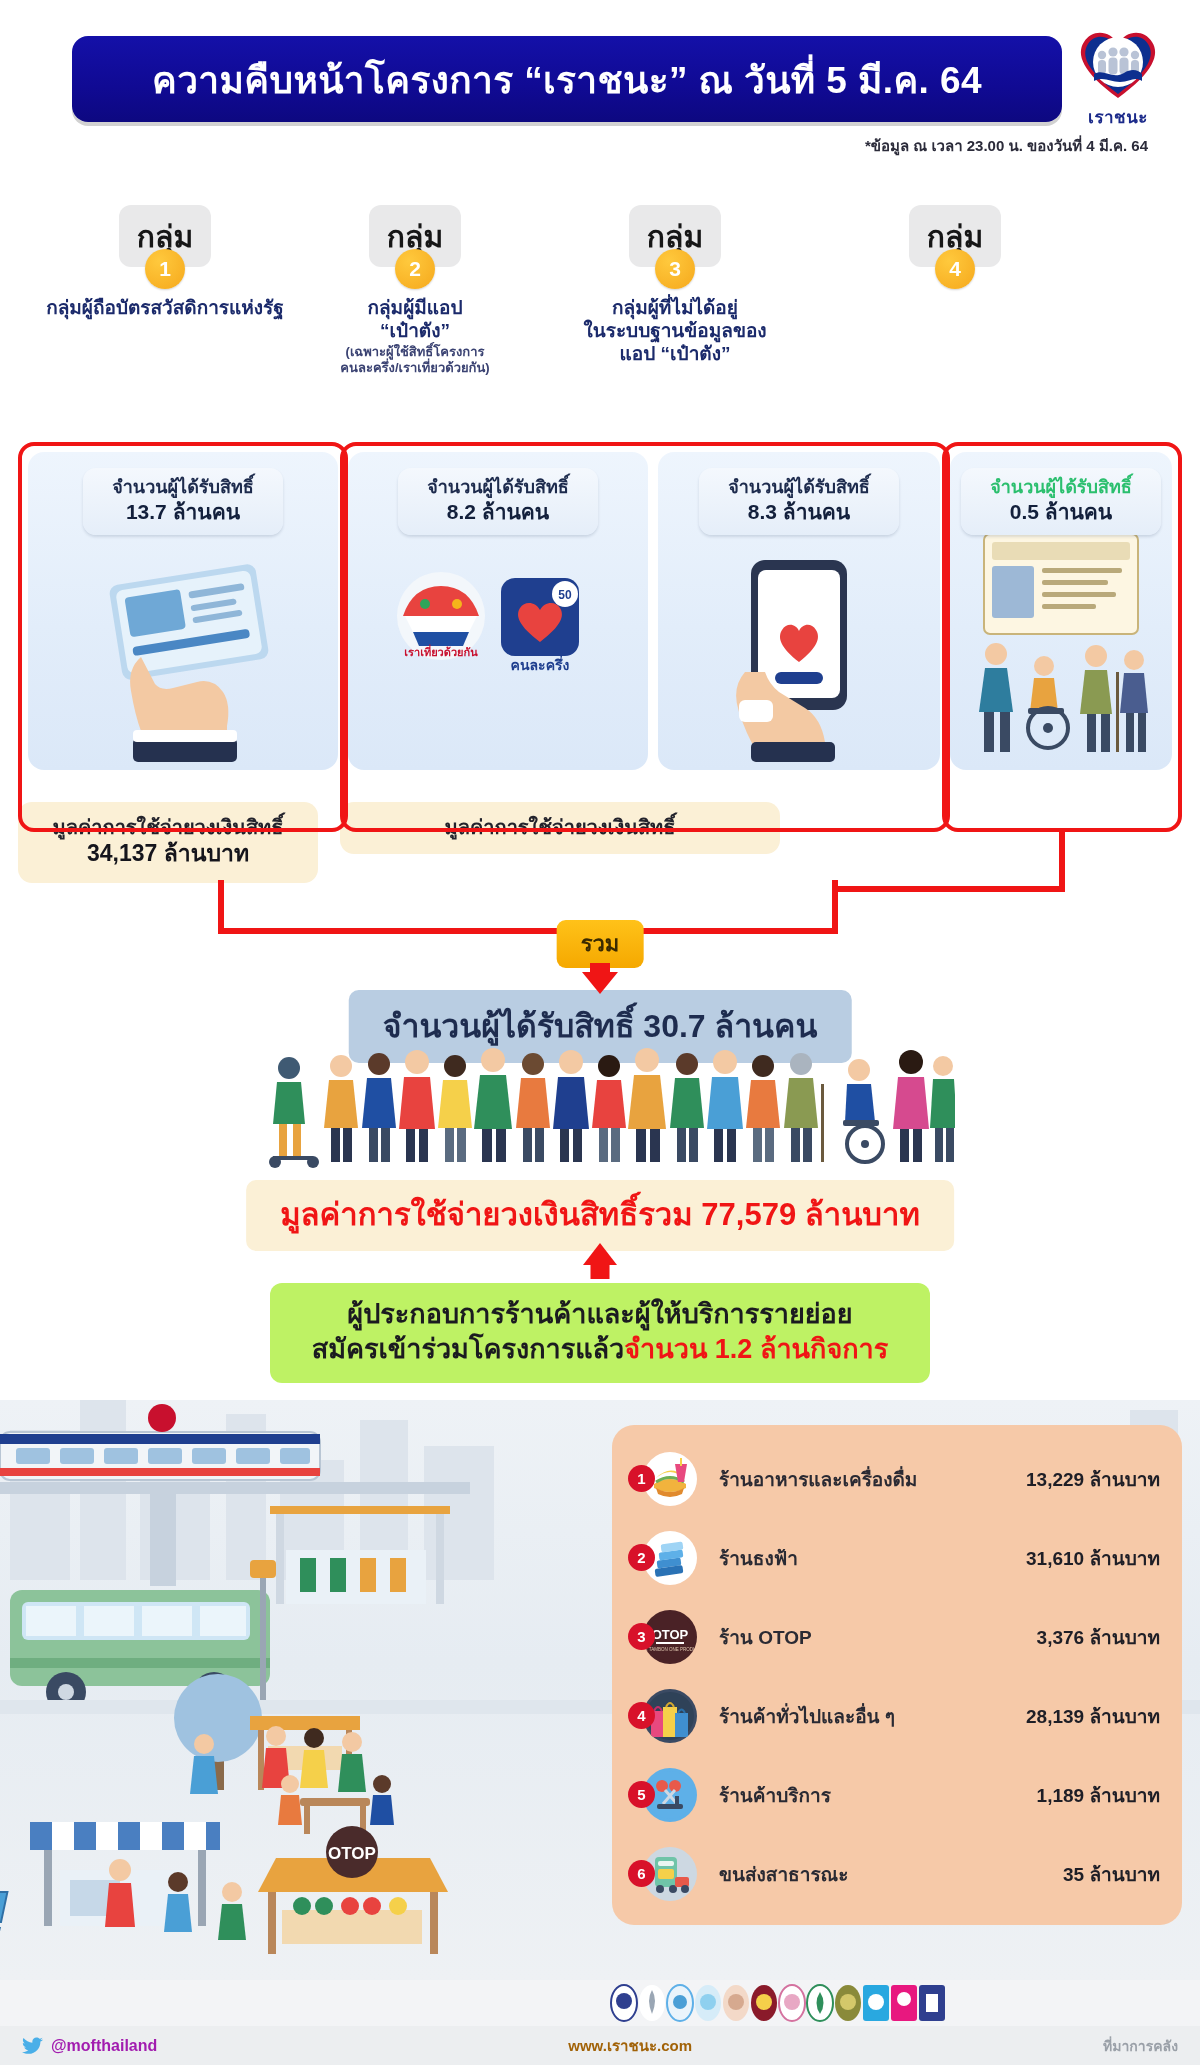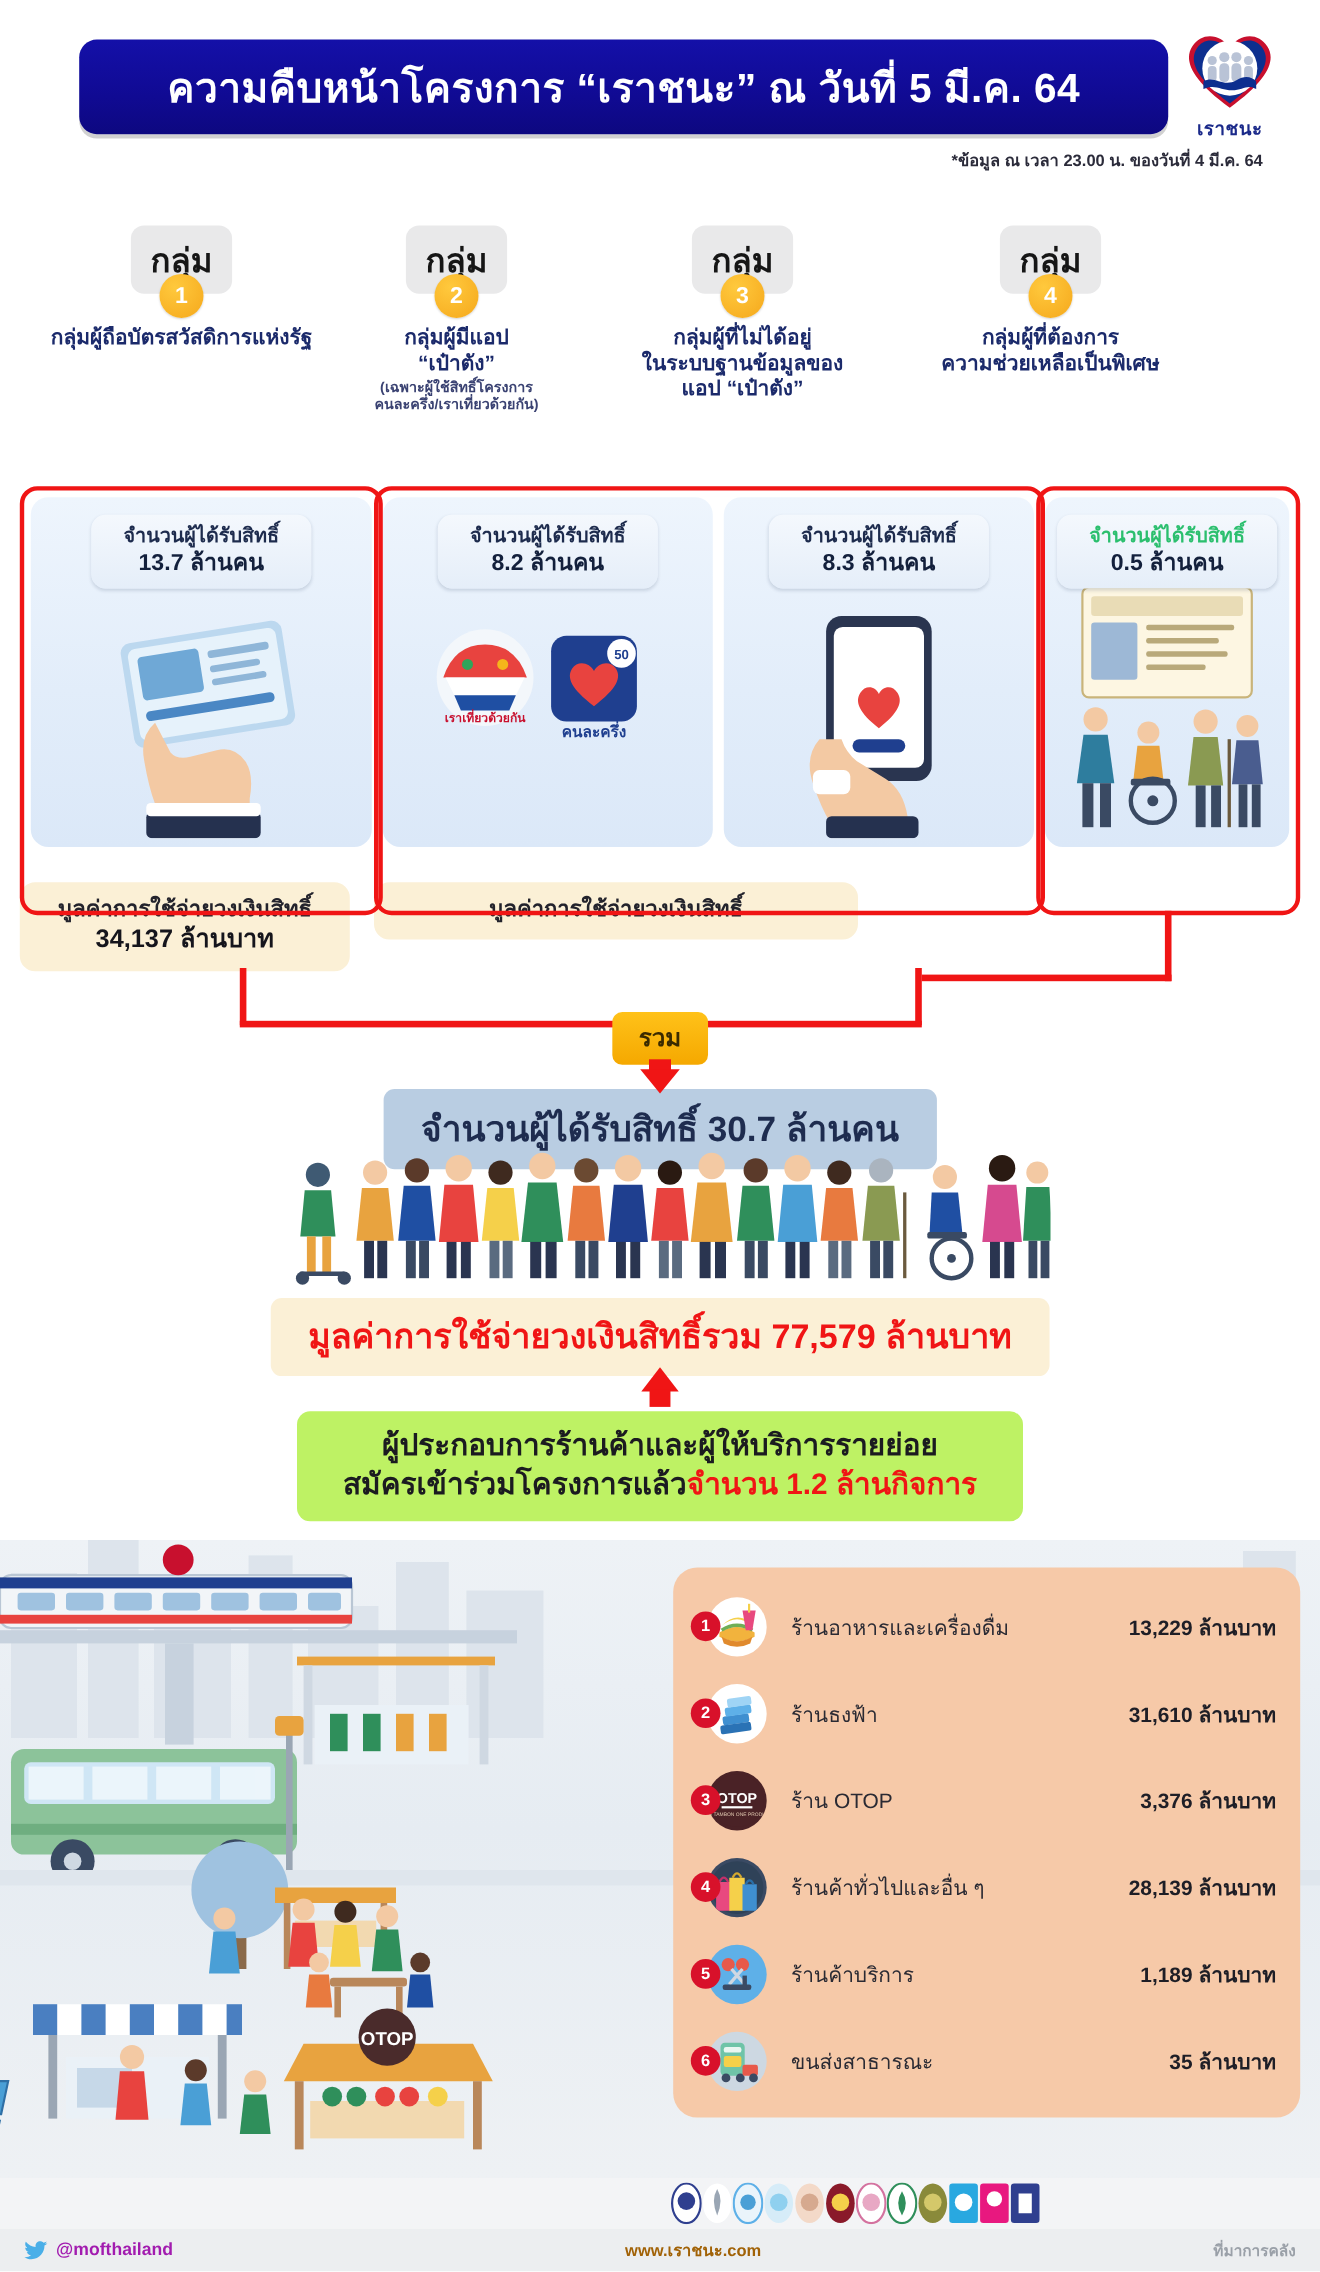--- a/index.html
+++ b/index.html
@@ -173,21 +173,21 @@
     width: 27px; height: 27px; border-radius: 50%; background: #d8112a;
     color: #fff; font-size: 15px; font-weight: bold;
     display: flex; align-items: center; justify-content: center;
     margin-right: -12px; z-index: 3; flex: none;
   }
   .micon {
     width: 54px; height: 54px; border-radius: 50%;
     display: flex; align-items: center; justify-content: center;
     font-size: 25px; flex: none; overflow: hidden;
   }
-  .mname { flex: 1; font-size: 19px; font-weight: normal; color: #2a2a33; padding-left: 22px; }
+  .mname { flex: 1; font-size: 19px; font-weight: bold; color: #2a2a33; padding-left: 22px; }
   .mval { font-size: 19px; font-weight: bold; color: #1e1e26; white-space: nowrap; }
 
   
   .logostrip {
     position: absolute; left: 0; top: 1980px; width: 1200px; height: 46px;
     background: #f3f4f6; display: flex; align-items: center;
   }
   .footer {
     position: absolute; left: 0; top: 2026px; width: 1200px; height: 39px;
     background: #eceef0; display: flex; align-items: center; justify-content: space-between;
@@ -258,22 +258,20 @@
 ในระบบฐานข้อมูลของ
 แอป “เป๋าตัง”</div>
     <div class="group-sub"></div>
   </div>
 
   <div class="group-col" style="left:810px; width:290px;">
     <div class="group-chip">
         <span>กลุ่ม</span>
       </div>
     <div class="group-num">4</div>
-    <div class="group-label">กลุ่มผู้ที่ต้องการ
-ความช่วยเหลือเป็นพิเศษ</div>
     <div class="group-sub"></div>
   </div>
 </div>
 
 <div class="cards">
 
   <div class="card" style="left:28px; width:310px;">
     <div class="pill">
       <div class="pill-l1">จำนวนผู้ได้รับสิทธิ์</div>
       <div class="pill-l2">13.7 ล้านคน</div>

